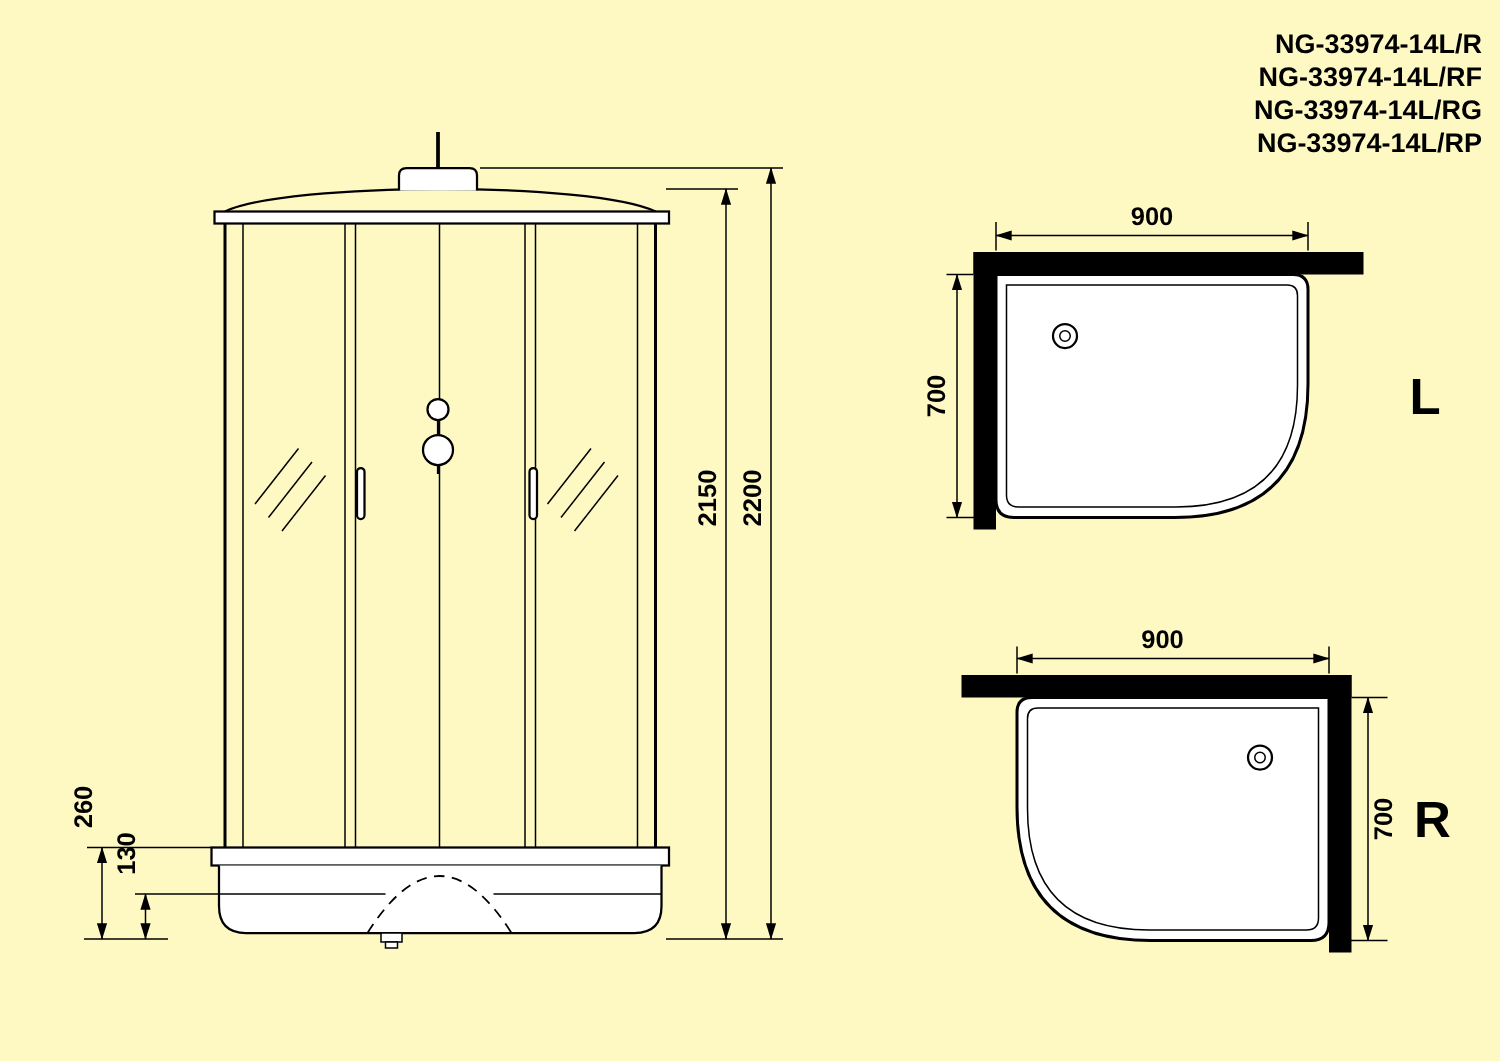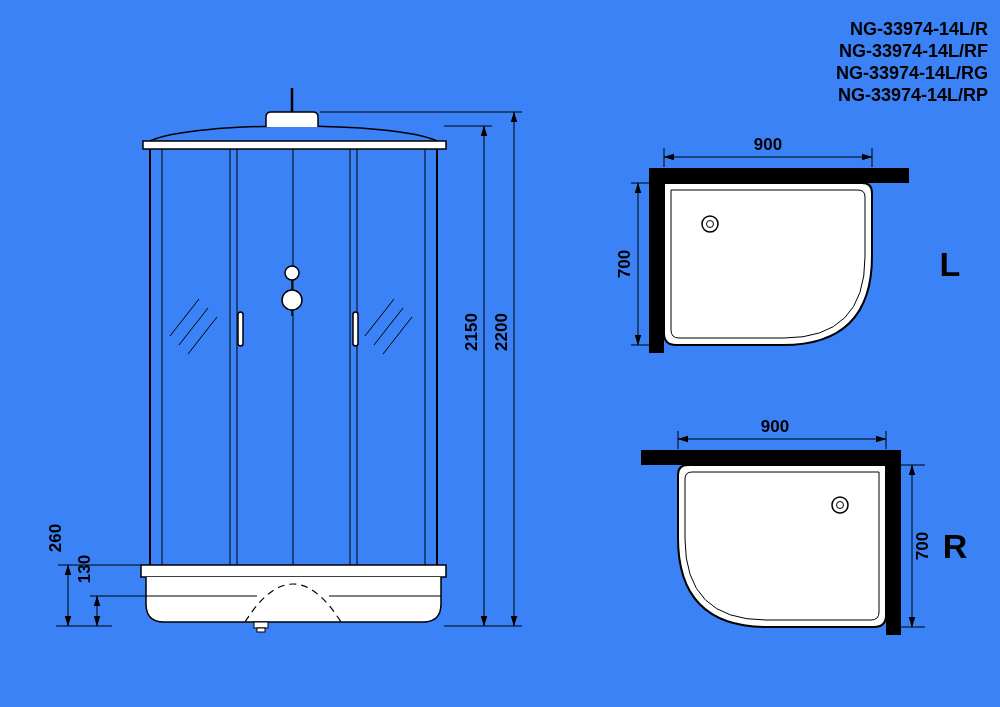--- a/index.html
+++ b/index.html
@@ -1,16 +1,16 @@
 <!DOCTYPE html>
 <html><head>
 <meta charset="utf-8">
 <style>
   html,body{margin:0;padding:0;background:#ffffff;}
-  .canvas{position:relative;width:1000px;height:707px;background:#3b82f6;overflow:hidden;
+  .canvas{position:relative;width:1000px;height:707px;background:#fef9c3;overflow:hidden;
           font-family:"Liberation Sans",sans-serif;}
   svg{display:block;}
   .dim-label{font:bold 17px "Liberation Sans",sans-serif;fill:#000;}
   .model-label{font:bold 18px "Liberation Sans",sans-serif;fill:#000;}
   .orient-label{font:bold 34px "Liberation Sans",sans-serif;fill:#000;}
 </style>
 </head>
 <body>
 
 <div class="canvas">

